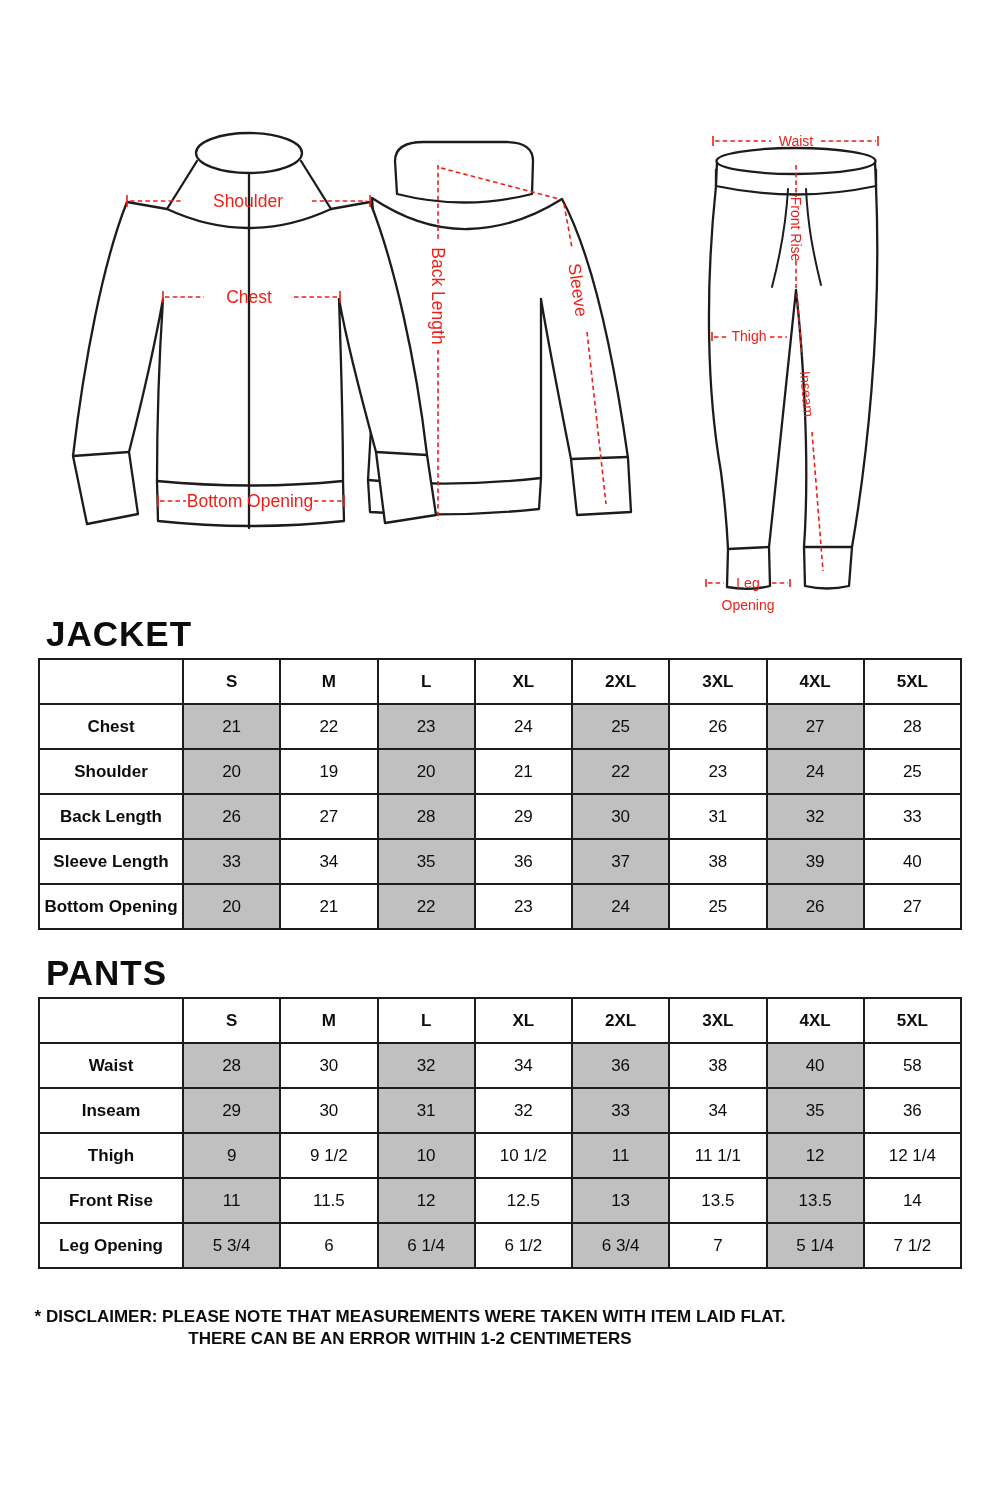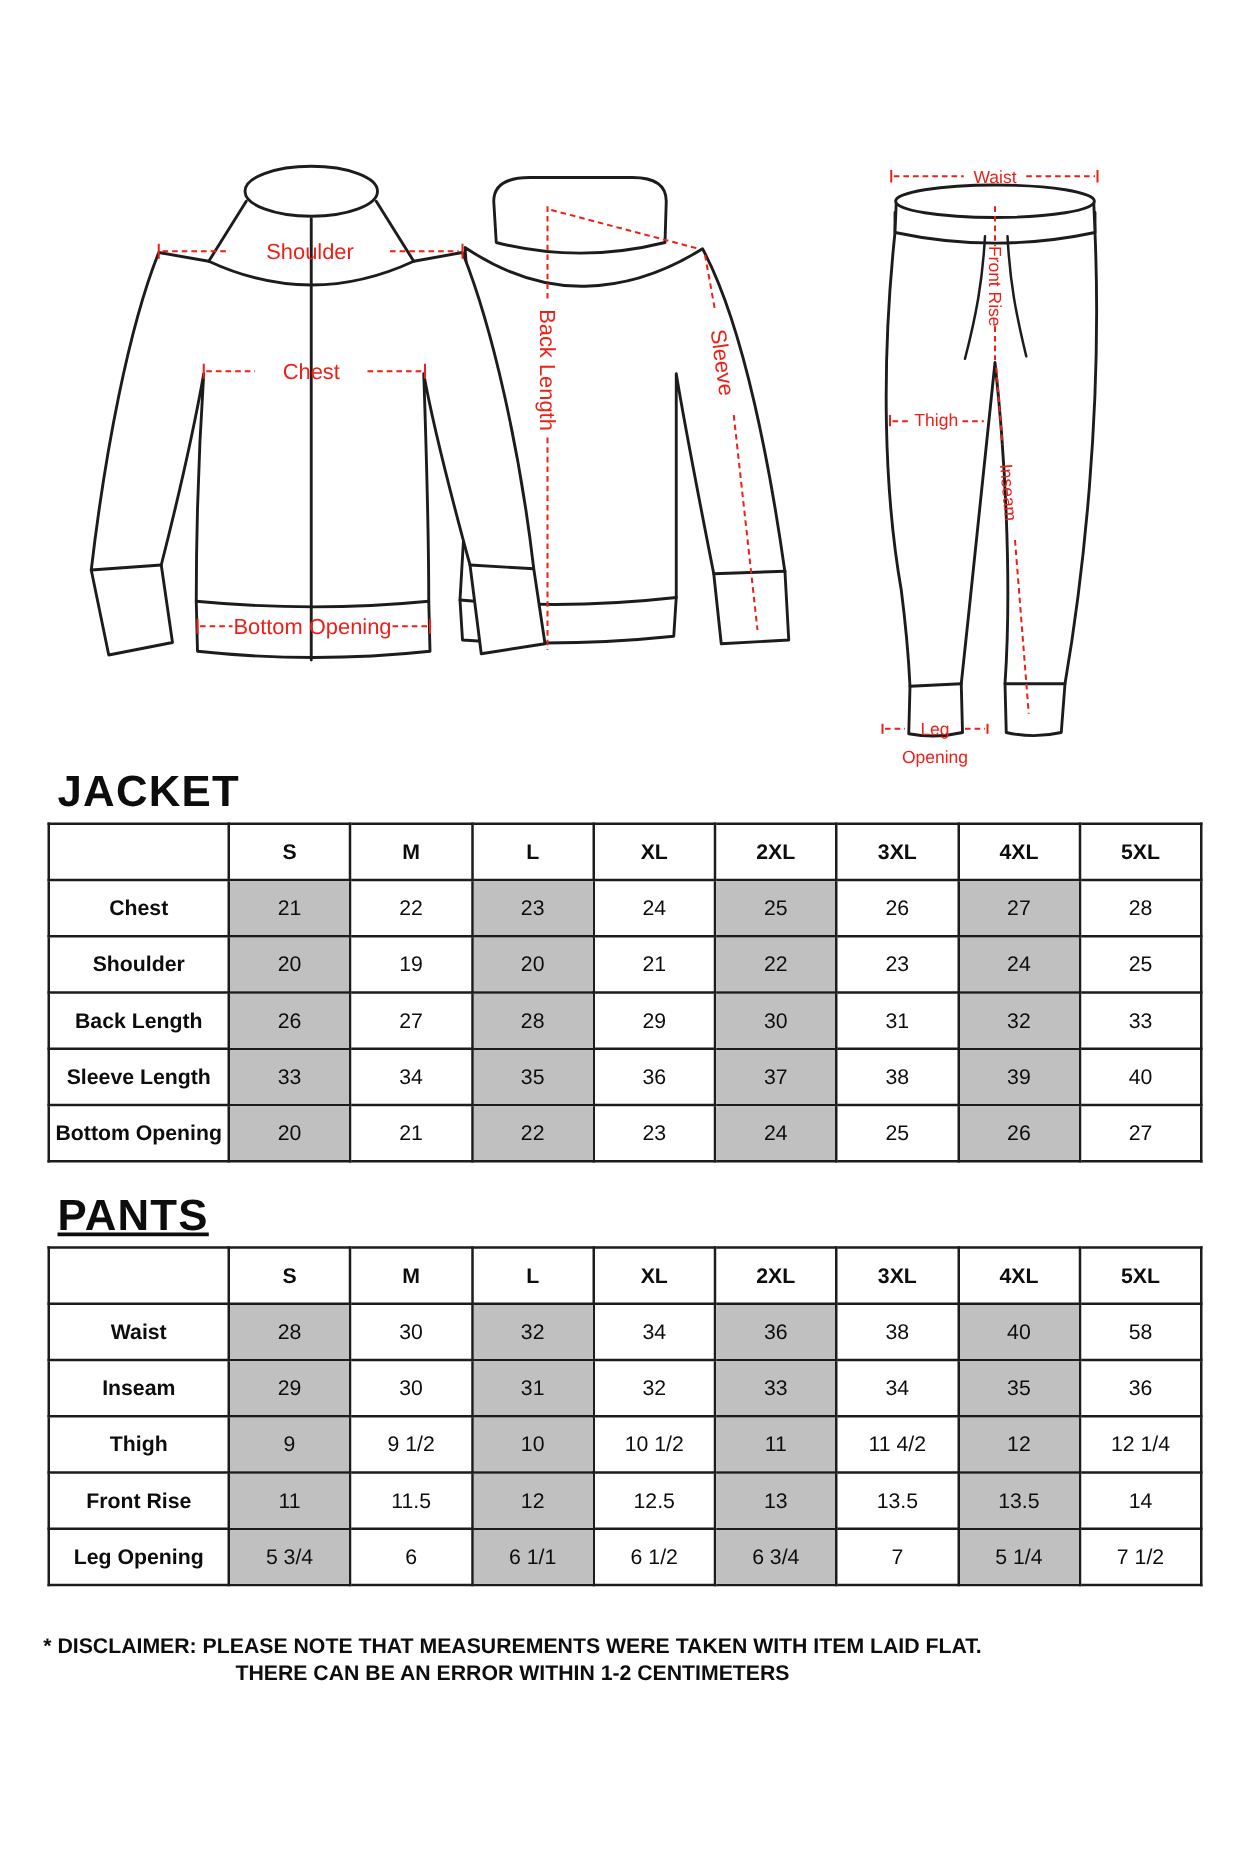--- a/index.html
+++ b/index.html
@@ -16,21 +16,21 @@
   .redline { fill:none; stroke:var(--red); stroke-width:1.6; stroke-dasharray:4.5 3.2; }
   .redtick { fill:none; stroke:var(--red); stroke-width:1.6; }
   .redlabel { fill:var(--red); font-family:"Liberation Sans", sans-serif; font-size:17.5px; }
   .redlabel-sm { fill:var(--red); font-family:"Liberation Sans", sans-serif; font-size:14px; }
   
   .section-title {
     position:absolute; left:46px; margin:0; font-size:35px; font-weight:bold;
     color:#0d0d0d; letter-spacing:1px; line-height:36px;
   }
   #jacket-title { top:616px; }
-  #pants-title  { top:955px;text-decoration:underline; }
+  #pants-title  { top:955px; }
   .size-table {
     position:absolute; left:38px; width:924px;
     border-collapse:collapse; table-layout:fixed; background:#ffffff;
   }
   #jacket-table { top:658px; }
   #pants-table  { top:997px; }
   .size-table th, .size-table td {
     border:2.5px solid var(--ink); text-align:center; vertical-align:middle;
     color:#0d0d0d; padding:0; overflow:hidden;
   }
@@ -260,40 +260,40 @@
           <td class="shade">35</td>
           <td>36</td>
         </tr>
         <tr>
           <th class="label-col">Thigh</th>
           <td class="shade">9</td>
           <td>9 1/2</td>
           <td class="shade">10</td>
           <td>10 1/2</td>
           <td class="shade">11</td>
-          <td>11 4/2</td>
+          <td>11 1/1</td>
           <td class="shade">12</td>
           <td>12 1/4</td>
         </tr>
         <tr>
           <th class="label-col">Front Rise</th>
           <td class="shade">11</td>
           <td>11.5</td>
           <td class="shade">12</td>
           <td>12.5</td>
           <td class="shade">13</td>
           <td>13.5</td>
           <td class="shade">13.5</td>
           <td>14</td>
         </tr>
         <tr>
           <th class="label-col">Leg Opening</th>
           <td class="shade">5 3/4</td>
           <td>6</td>
-          <td class="shade">6 1/1</td>
+          <td class="shade">6 1/4</td>
           <td>6 1/2</td>
           <td class="shade">6 3/4</td>
           <td>7</td>
           <td class="shade">5 1/4</td>
           <td>7 1/2</td>
         </tr>
       </tbody>
     </table>
 
   <div class="disclaimer">

